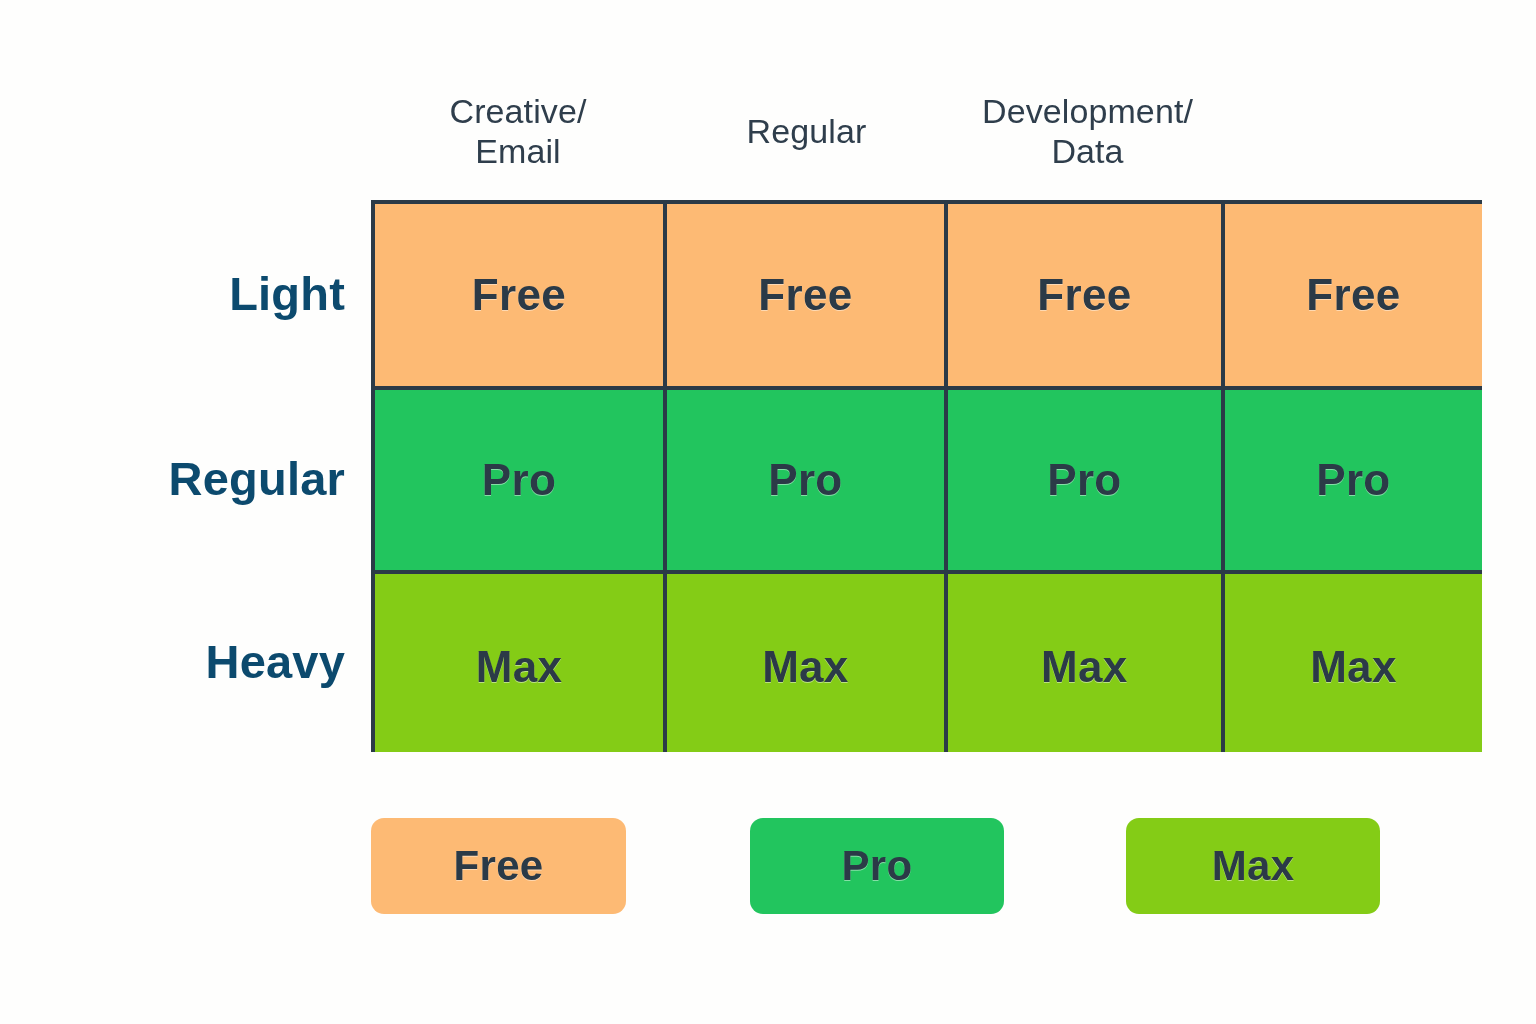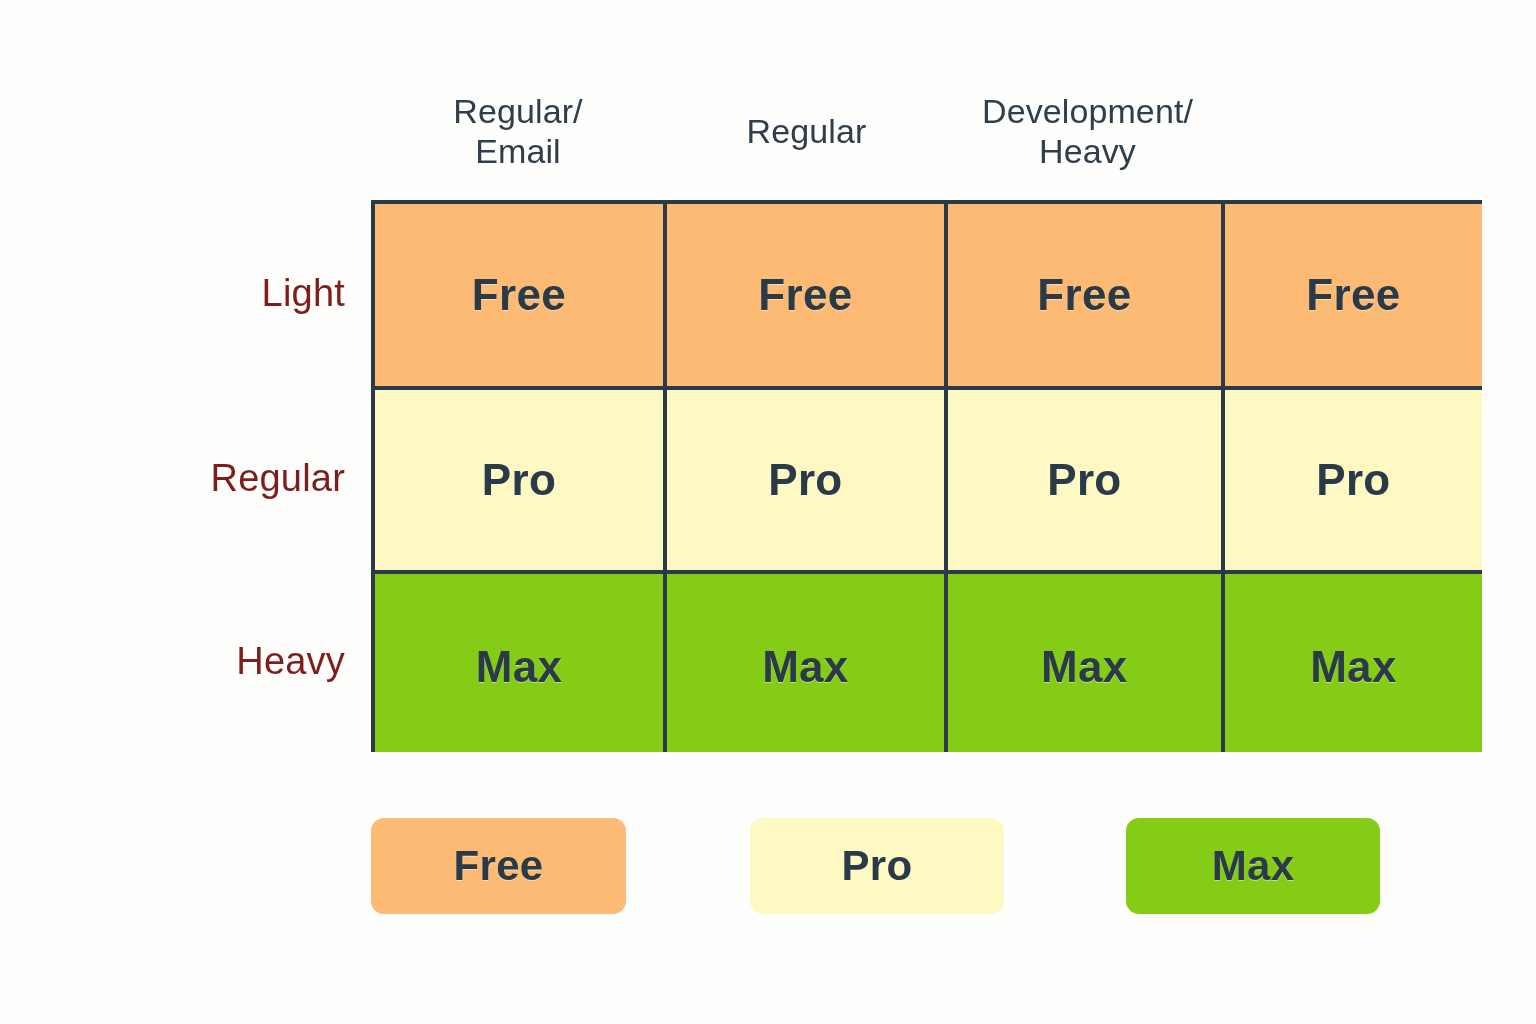--- a/index.html
+++ b/index.html
@@ -60,23 +60,23 @@
     width: 305px;
     height: 552px;
   }
   .row-label {
     position: absolute;
     right: 0;
     width: 100%;
     display: flex;
     align-items: center;
     justify-content: flex-end;
-    font-size: 38px;
-    font-weight: 400;
-    color: #7f1d1d;
+    font-size: 47px;
+    font-weight: 700;
+    color: #0c4a6e;
     letter-spacing: 0.2px;
   }
   .row-label.r0 { top: 0px;   height: 186px; }
   .row-label.r1 { top: 186px; height: 184px; }
   .row-label.r2 { top: 370px; height: 182px; }
 
   
   .grid {
     position: absolute;
     left: 371px;
@@ -110,21 +110,21 @@
     letter-spacing: 0.3px;
     text-shadow: 0 1px 0 rgba(255,255,255,0.45);
   }
   .grid-row.g2 .cell { border-bottom: none; }
   .cell.k0 { width: 294px; }
   .cell.k1 { width: 283px; }
   .cell.k2 { width: 279px; }
   .cell.k3 { width: 259px; border-right: none; }
 
   .tier-free { background: #fdba74; }
-  .tier-pro  { background: #fef9c3; }
+  .tier-pro  { background: #22c55e; }
   .tier-max  { background: #84cc16; }
 
   
   .legend {
     position: absolute;
     left: 371px;
     top: 818px;
     width: 1111px;
     height: 96px;
   }
@@ -145,25 +145,25 @@
   .legend-chip.L0 { left: 0px;   width: 255px; }
   .legend-chip.L1 { left: 379px; width: 254px; }
   .legend-chip.L2 { left: 755px; width: 254px; }
 </style>
 </head>
 <body>
 
 <div id="matrix-figure">
 
   <div class="col-headers">
-    <div class="col-header c0">Regular/
+    <div class="col-header c0">Creative/
 Email</div>
     <div class="col-header c1">Regular</div>
     <div class="col-header c2">Development/
-Heavy</div>
+Data</div>
   </div>
 
   <div class="row-labels">
     <div class="row-label r0">Light</div>
     <div class="row-label r2">Heavy</div>
     <div class="row-label r1">Regular</div>
   </div>
 
   <div class="grid">
 

